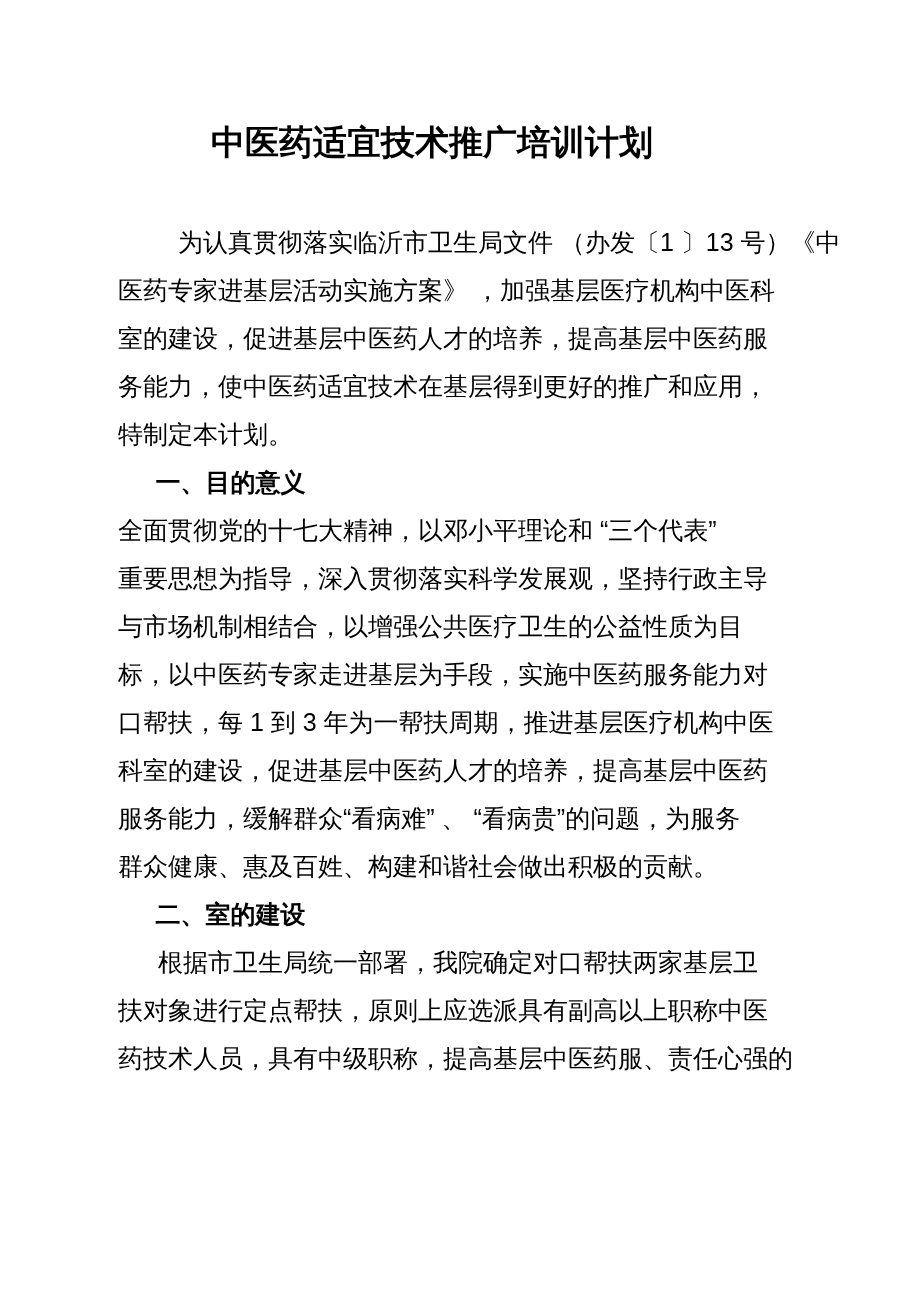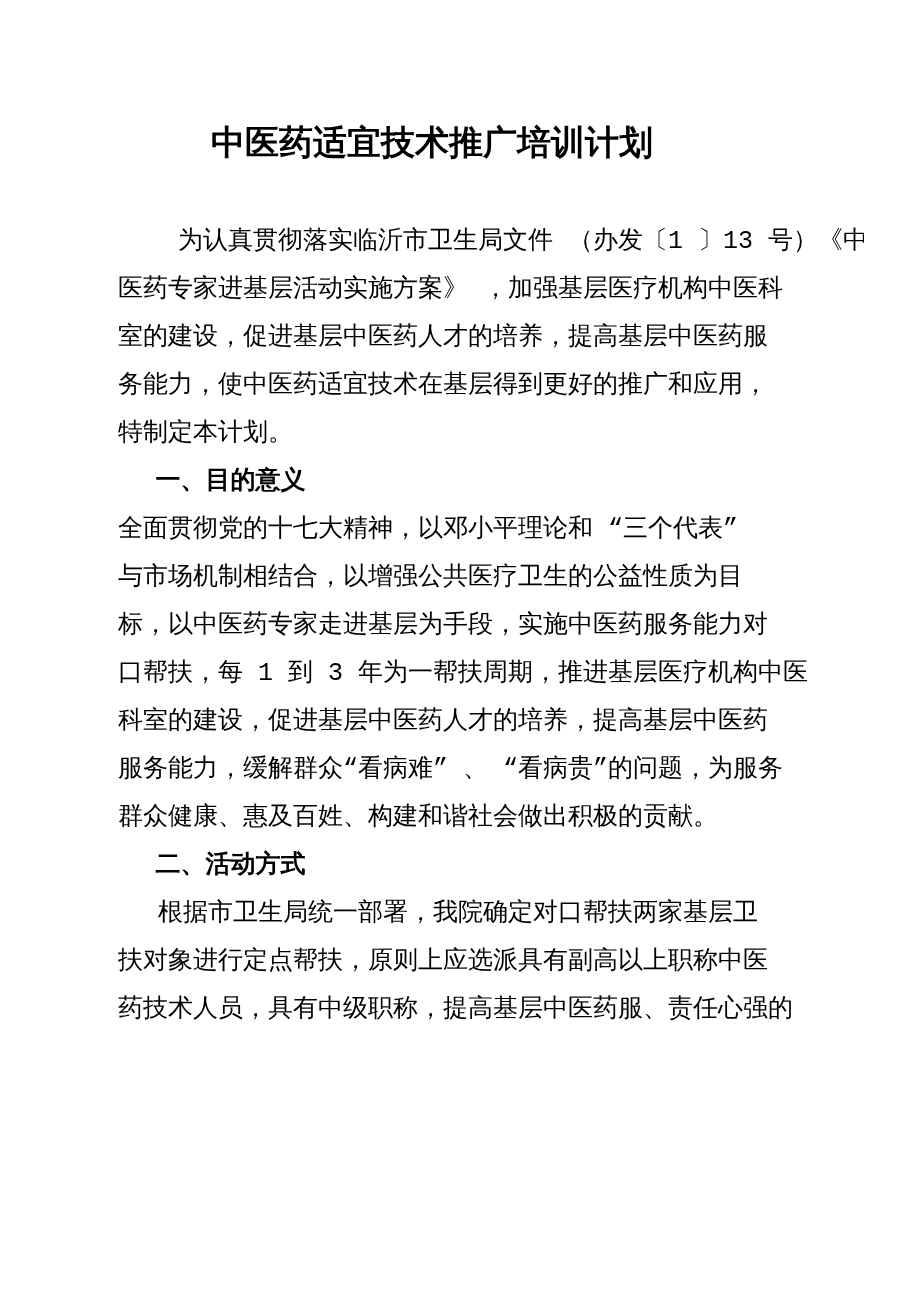--- a/index.html
+++ b/index.html
@@ -26,21 +26,20 @@
     letter-spacing: 0px;
   }
   .doc-body {
     margin: 50px 120px 0 118px;
     font-size: 25px;
     line-height: 48px;
   }
   .line {
     white-space: pre;
     text-indent: 0;
-    font-family: Liberation Mono, monospace;
   }
   .line.ind-para {
     text-indent: 2.4em;
   }
   .line.ind-para2 {
     text-indent: 1.6em;
   }
   .line.heading {
     text-indent: 1.5em;
     font-weight: bold;
@@ -52,24 +51,25 @@
 <div class="page">
   <h1 class="doc-title">中医药适宜技术推广培训计划</h1>
   <div class="doc-body">
     <div class="line ind-para">为认真贯彻落实临沂市卫生局文件 （办发〔1 〕13 号）《中</div>
     <div class="line">医药专家进基层活动实施方案》 ，加强基层医疗机构中医科</div>
     <div class="line">室的建设，促进基层中医药人才的培养，提高基层中医药服</div>
     <div class="line">务能力，使中医药适宜技术在基层得到更好的推广和应用，</div>
     <div class="line">特制定本计划。</div>
     <div class="line heading">一、目的意义</div>
     <div class="line">全面贯彻党的十七大精神，以邓小平理论和 “三个代表”</div>
+    <div class="line">重要思想为指导，深入贯彻落实科学发展观，坚持行政主导</div>
     <div class="line">与市场机制相结合，以增强公共医疗卫生的公益性质为目</div>
     <div class="line">标，以中医药专家走进基层为手段，实施中医药服务能力对</div>
     <div class="line">口帮扶，每 1 到 3 年为一帮扶周期，推进基层医疗机构中医</div>
     <div class="line">科室的建设，促进基层中医药人才的培养，提高基层中医药</div>
     <div class="line">服务能力，缓解群众“看病难” 、 “看病贵”的问题，为服务</div>
     <div class="line">群众健康、惠及百姓、构建和谐社会做出积极的贡献。</div>
-    <div class="line heading">二、活动方式</div>
+    <div class="line heading">二、室的建设</div>
     <div class="line ind-para2">根据市卫生局统一部署，我院确定对口帮扶两家基层卫</div>
     <div class="line">扶对象进行定点帮扶，原则上应选派具有副高以上职称中医</div>
     <div class="line">药技术人员，具有中级职称，提高基层中医药服、责任心强的</div>
   </div>
 </div>
 
 </body></html>

